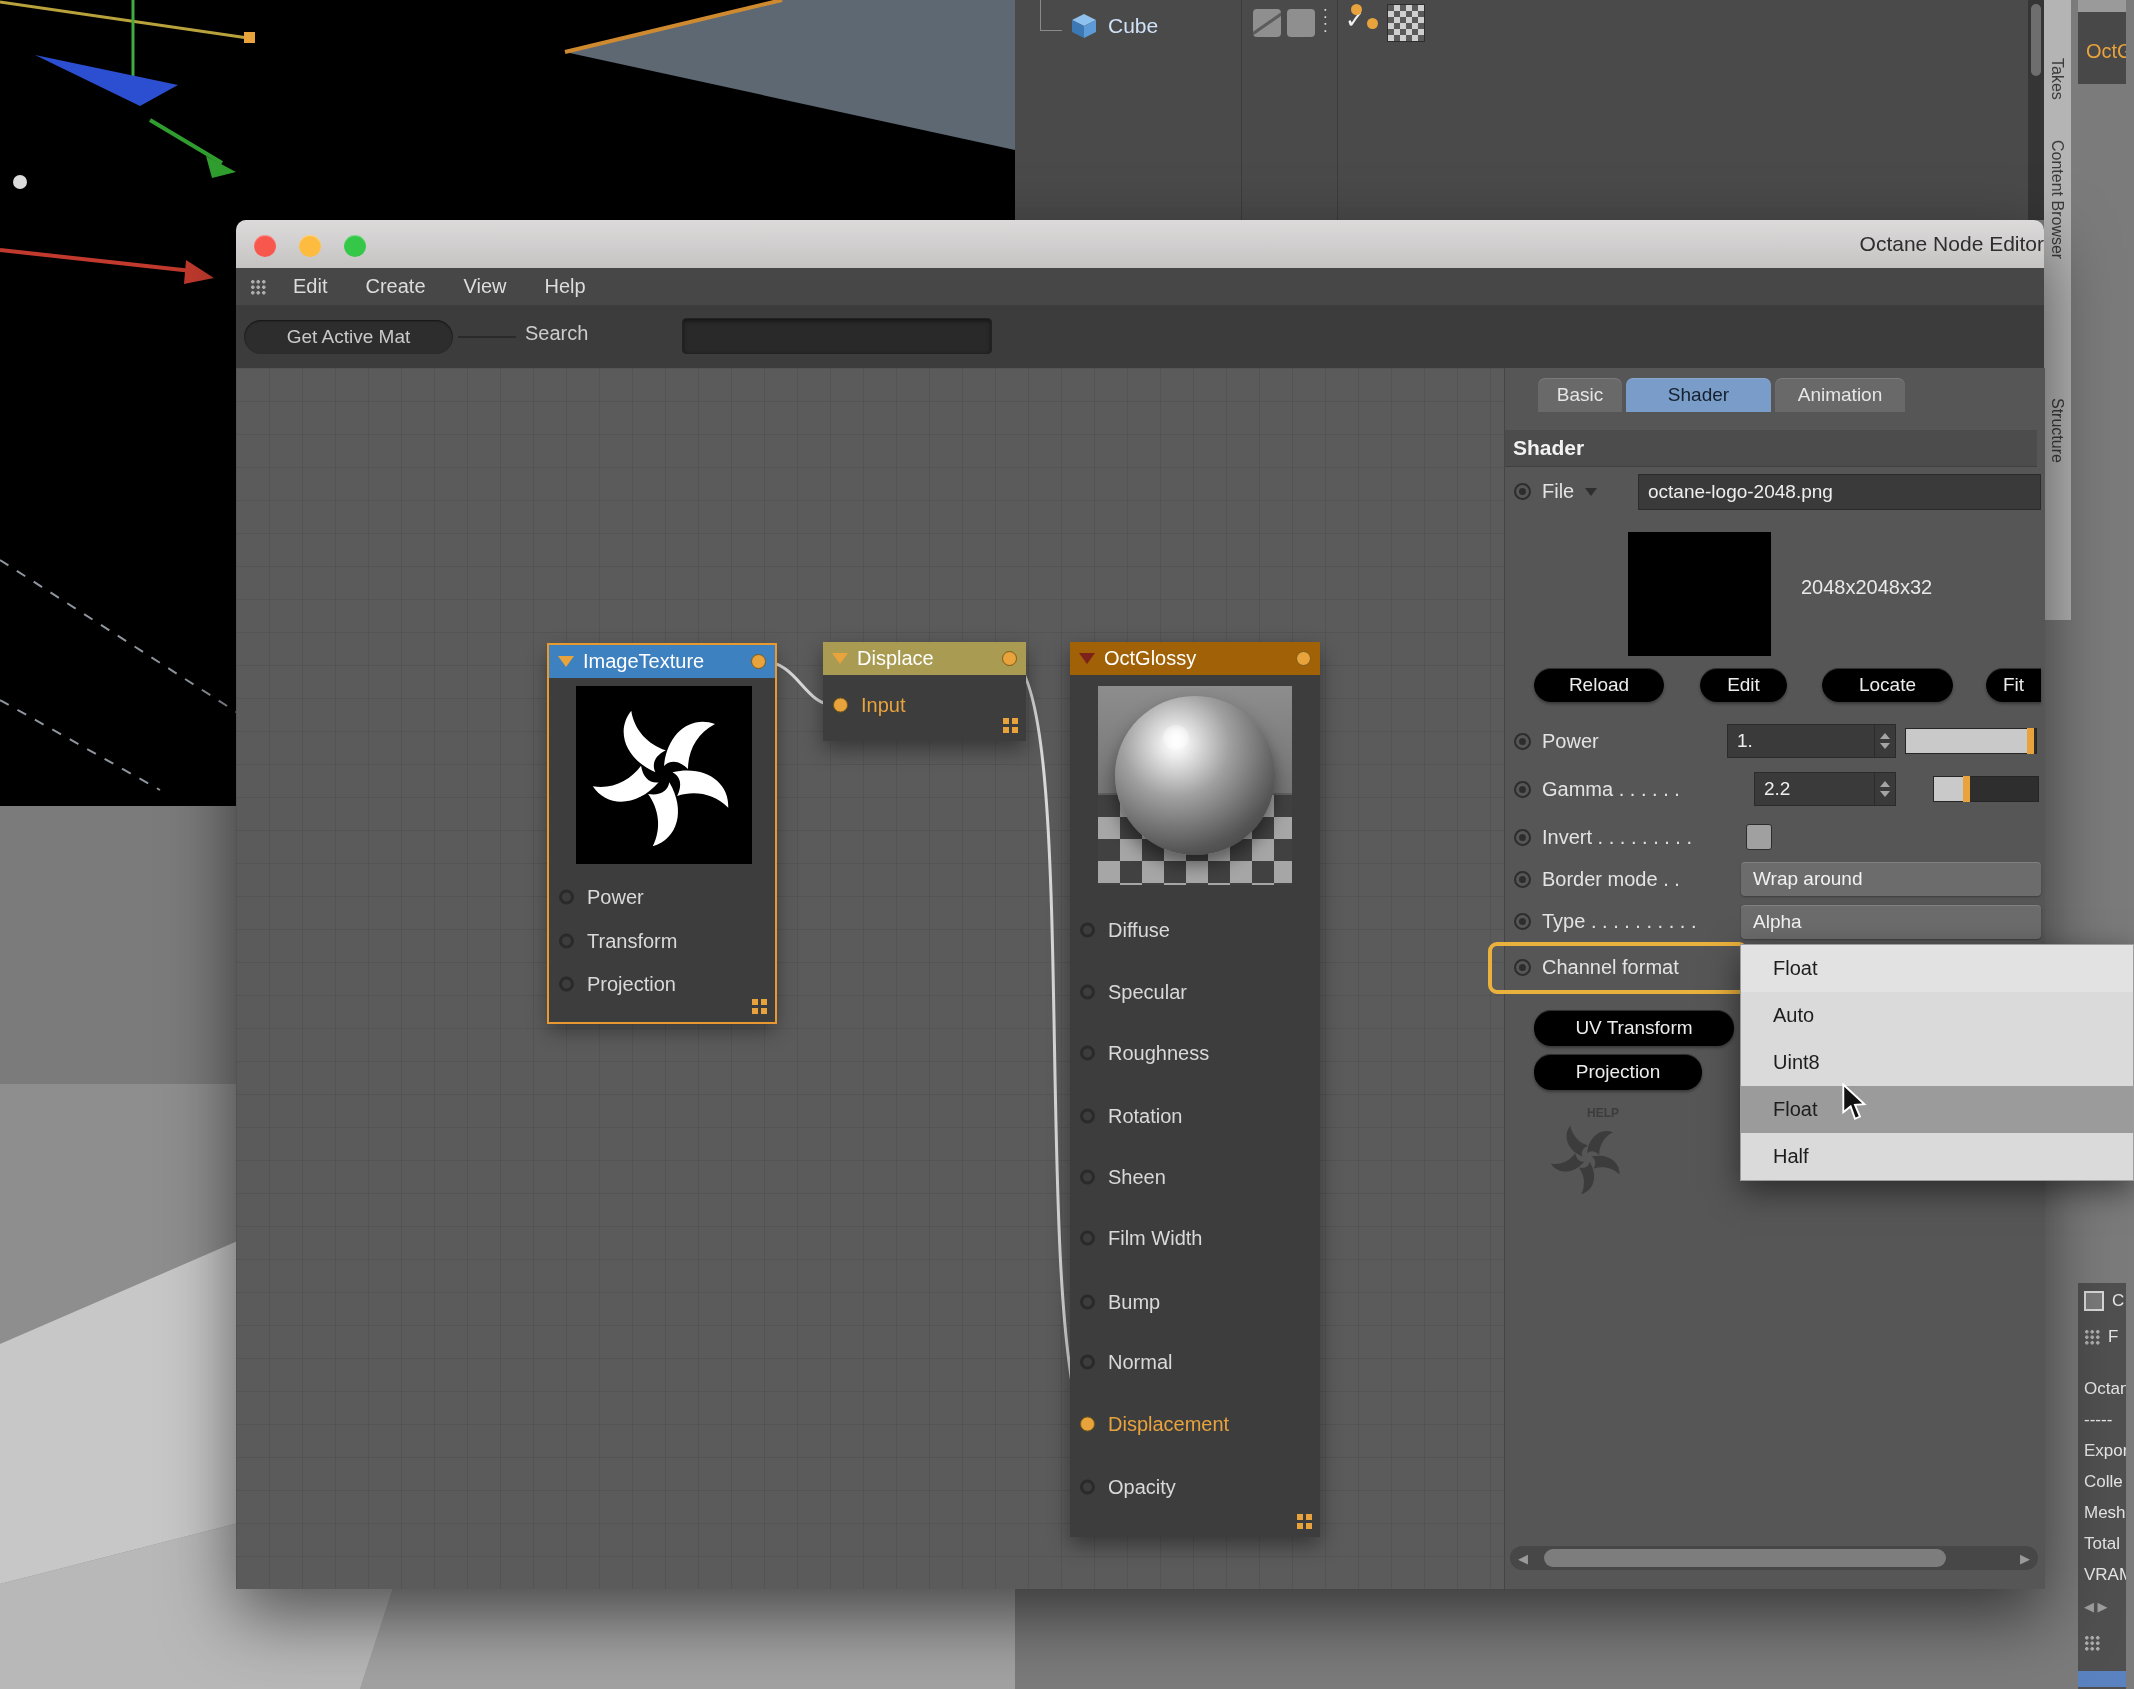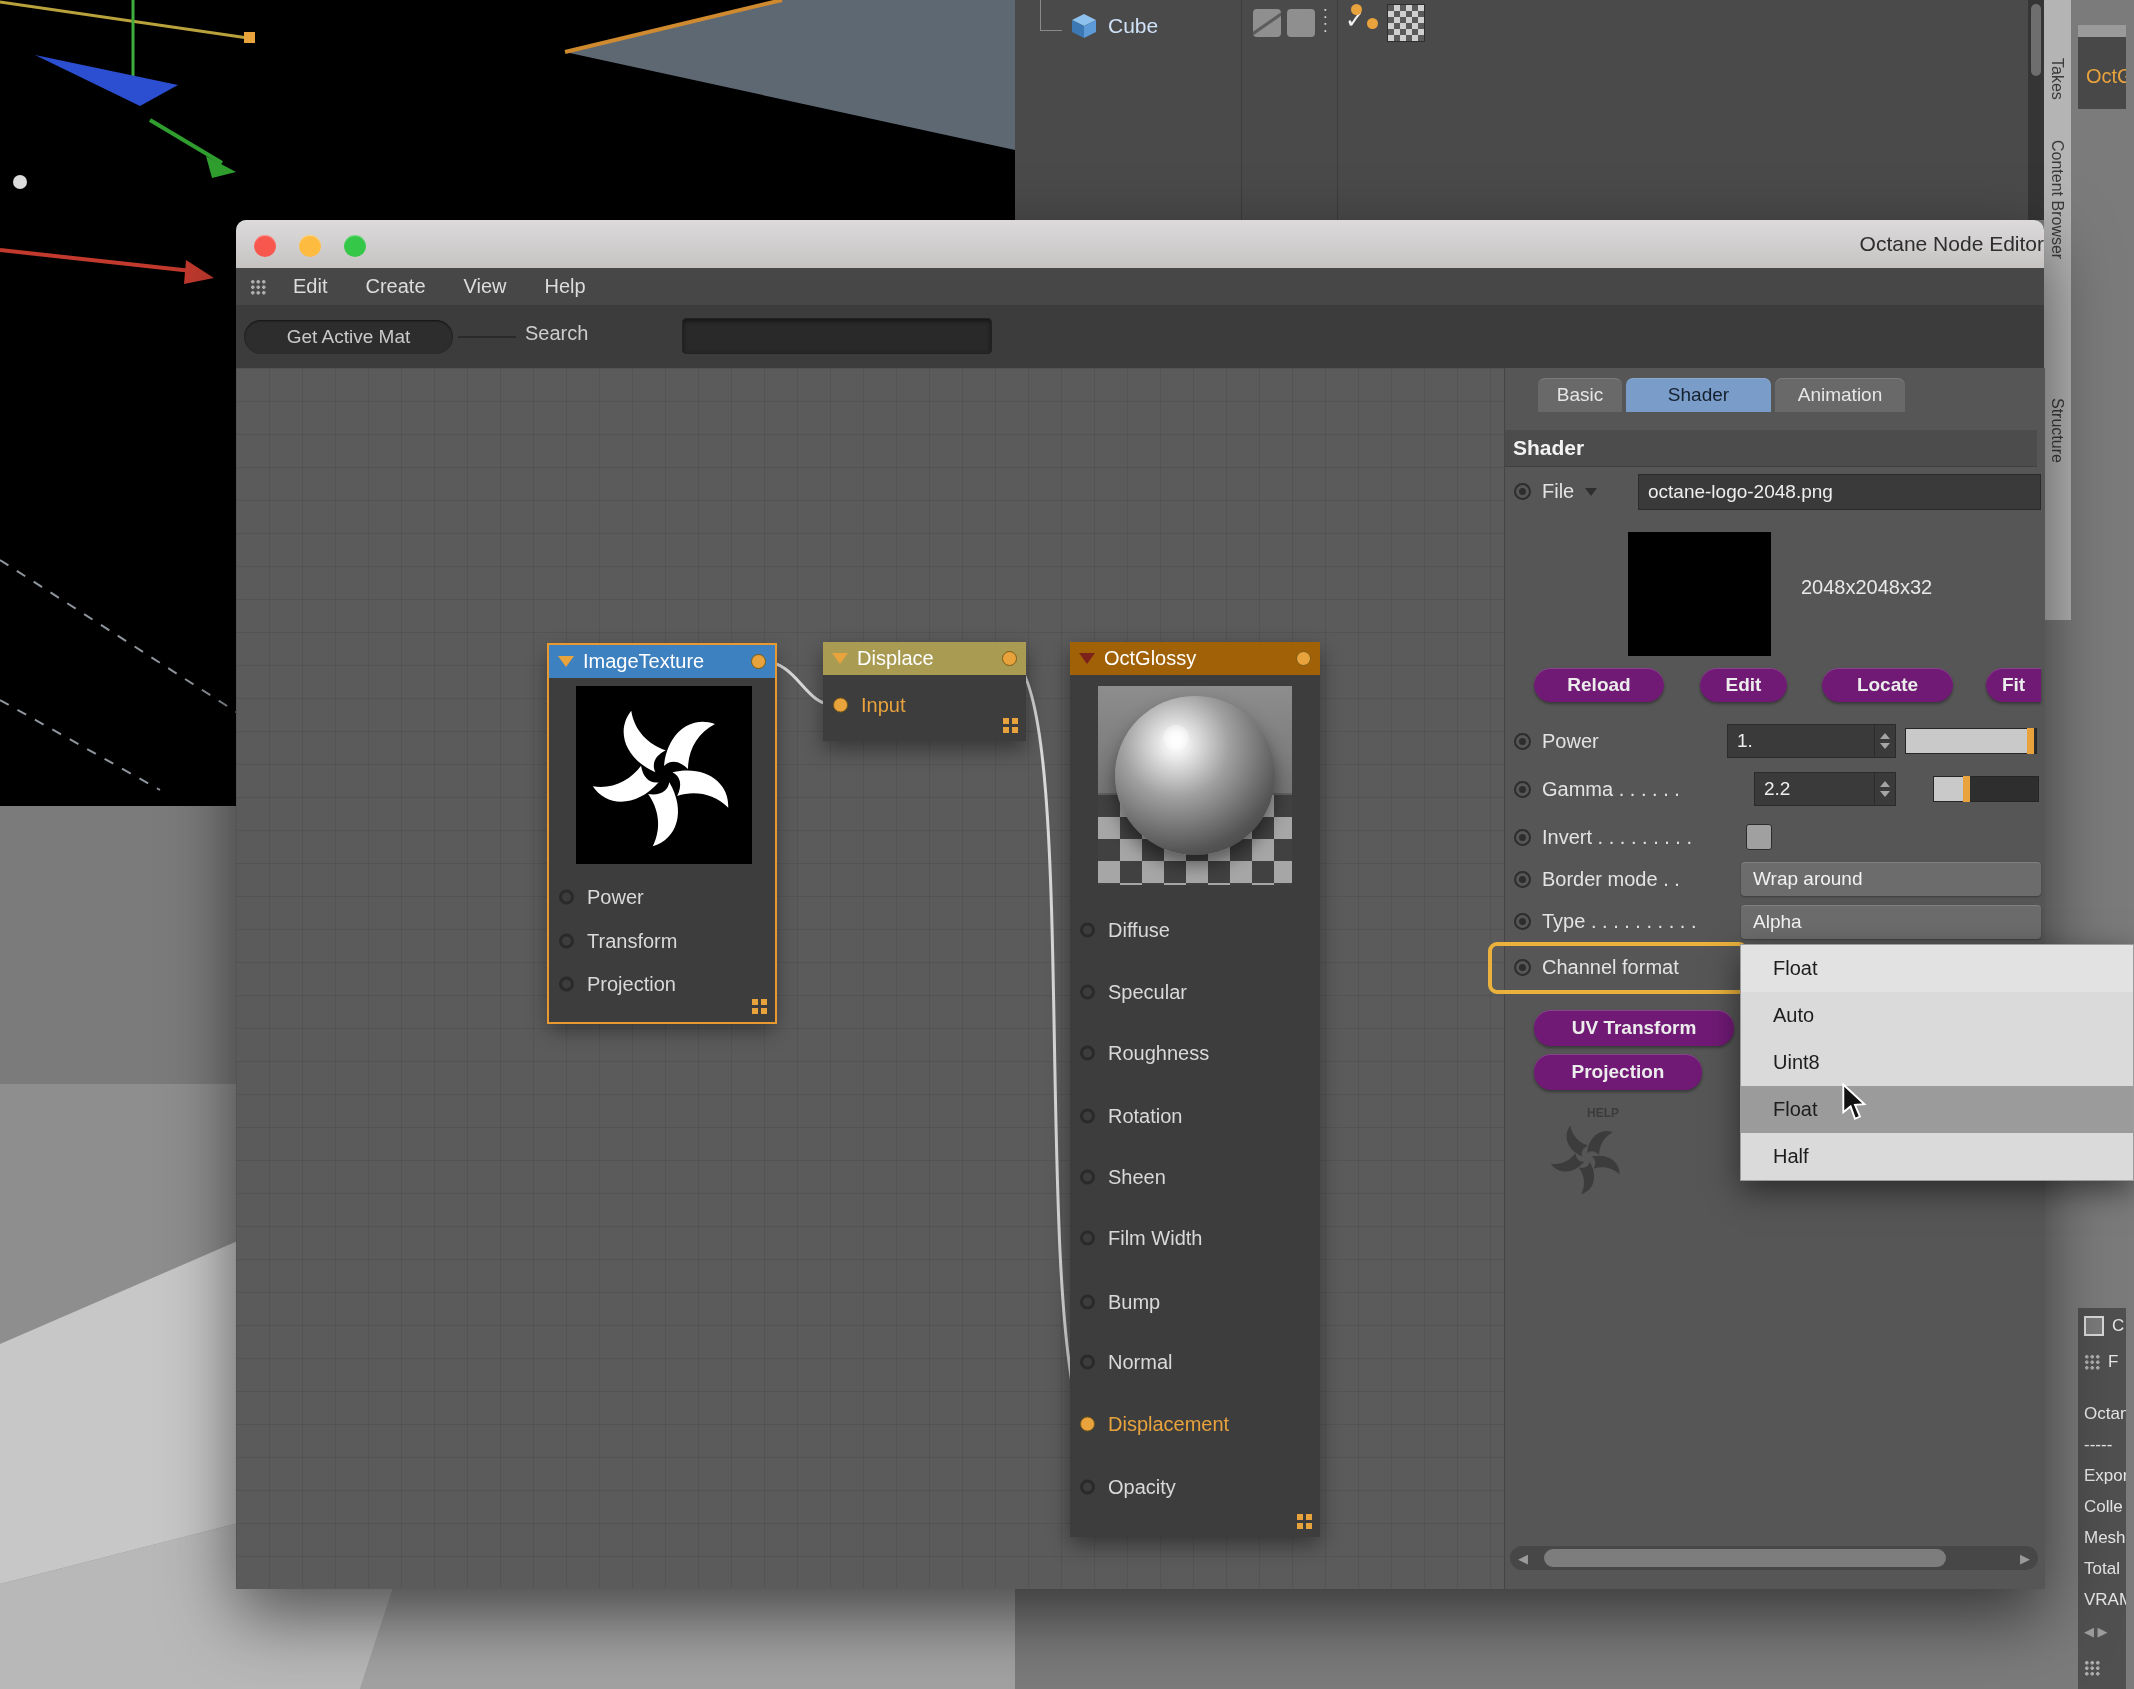--- a/index.html
+++ b/index.html
@@ -60,41 +60,41 @@
   .track-icon{width:17px;height:17px;border-radius:50%;border:2px solid #2d2d2d;position:relative;box-sizing:border-box;flex:none;}
   .track-icon::after{content:"";position:absolute;inset:3px;border-radius:50%;background:#2d2d2d;}
   .field{position:absolute;background:#3a3a3a;border:1px solid #2b2b2b;color:#eee;font-size:19px;display:flex;align-items:center;padding-left:9px;box-sizing:border-box;}
   .stepper{margin-left:auto;align-self:stretch;display:flex;flex-direction:column;justify-content:center;gap:4px;padding:0 5px;border-left:1px solid #2b2b2b;}
   .stepper i{display:block;width:0;height:0;border-left:5px solid transparent;border-right:5px solid transparent;}
   .stepper .up{border-bottom:6px solid #a5a5a5;}
   .stepper .dn{border-top:6px solid #a5a5a5;}
   .slider{position:absolute;height:26px;background:#2e2e2e;border:1px solid #262626;box-sizing:border-box;}
   .slider .fill{position:absolute;left:0;top:0;bottom:0;background:#c9c9c9;}
   .slider .handle{position:absolute;top:-1px;bottom:-1px;width:7px;background:#E8A33D;}
-  .pbtn{position:absolute;background:#701a75;border-radius:17px;color:#ececec;font-size:19px;display:flex;align-items:center;justify-content:center;
-    box-shadow:inset 0 1px 0 rgba(255,255,255,.18),0 2px 3px rgba(0,0,0,.35);font-weight:bold;}
+  .pbtn{position:absolute;background:#000000;border-radius:17px;color:#ececec;font-size:19px;display:flex;align-items:center;justify-content:center;
+    box-shadow:inset 0 1px 0 rgba(255,255,255,.18),0 2px 3px rgba(0,0,0,.35);}
   .drop{position:absolute;background:#6c6c6c;border-radius:4px;color:#f2f2f2;font-size:19px;display:flex;align-items:center;padding:0 12px;
     box-shadow:inset 0 1px 0 rgba(255,255,255,.14),0 1px 2px rgba(0,0,0,.3);box-sizing:border-box;}
   .cf-highlight{position:absolute;border:4px solid #EAB13C;border-radius:9px;}
   .hscroll{position:absolute;height:24px;background:#474747;border-radius:12px;display:flex;align-items:center;color:#9a9a9a;}
   .hscroll .thumb{position:absolute;top:3px;height:18px;background:#7d7d7d;border-radius:9px;}
 
   
   .popup{position:absolute;left:1740px;top:944px;width:394px;z-index:60;background:#dadada;color:#1d1d1d;font-size:20px;
     box-shadow:0 10px 30px rgba(0,0,0,.5);border:1px solid #9c9c9c;box-sizing:border-box;}
   .popup .mi{height:47px;display:flex;align-items:center;padding:0 32px;}
   .popup .mi.hl{background:#9b9b9b;}
 
   
   .viewport{position:absolute;left:0;top:0;width:1015px;height:806px;background:#000;}
   .om{position:absolute;left:1015px;top:0;width:1029px;height:220px;background:#4a4a4a;}
   .vline{position:absolute;top:0;bottom:0;width:1px;background:#3c3c3c;}
   .side-strip{position:absolute;left:2044px;top:0;width:27px;height:620px;background:#b4b4b4;}
   .vtab{writing-mode:vertical-rl;font-size:16px;color:#3a3a3a;position:absolute;left:4px;}
-  .mini-panel{position:absolute;left:2078px;width:48px;background:#484848;color:#e6e6e6;font-size:17px;overflow:hidden;margin-top:25px;}
+  .mini-panel{position:absolute;left:2078px;width:48px;background:#484848;color:#e6e6e6;font-size:17px;overflow:hidden;}
   .stat-line{position:absolute;left:6px;white-space:nowrap;}
   .tl-col{position:absolute;left:0;top:806px;width:236px;height:278px;background:#0a0a0a;color:#eee;}
   .ruler{position:absolute;left:0;top:0;width:236px;height:42px;background:#3d3d3d;}
   .ticks{position:absolute;left:0;right:0;top:26px;height:13px;background-image:repeating-linear-gradient(90deg,#9a9a9a 0 2px,transparent 2px 18px);}
   .checker-sm{background-image:conic-gradient(#cfcfcf 90deg,#5a5a5a 90deg 180deg,#cfcfcf 180deg 270deg,#5a5a5a 270deg);background-size:12px 12px;}
   .cursor{position:absolute;z-index:70;}
 </style>
 </head>
 <body>
 

